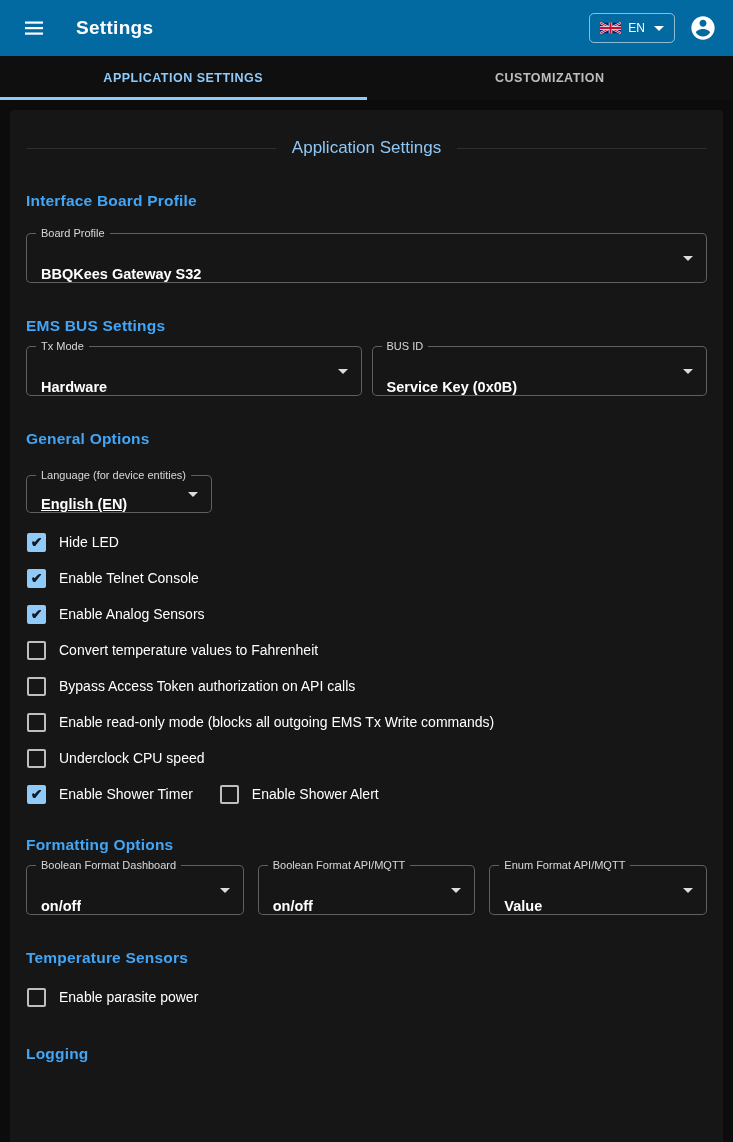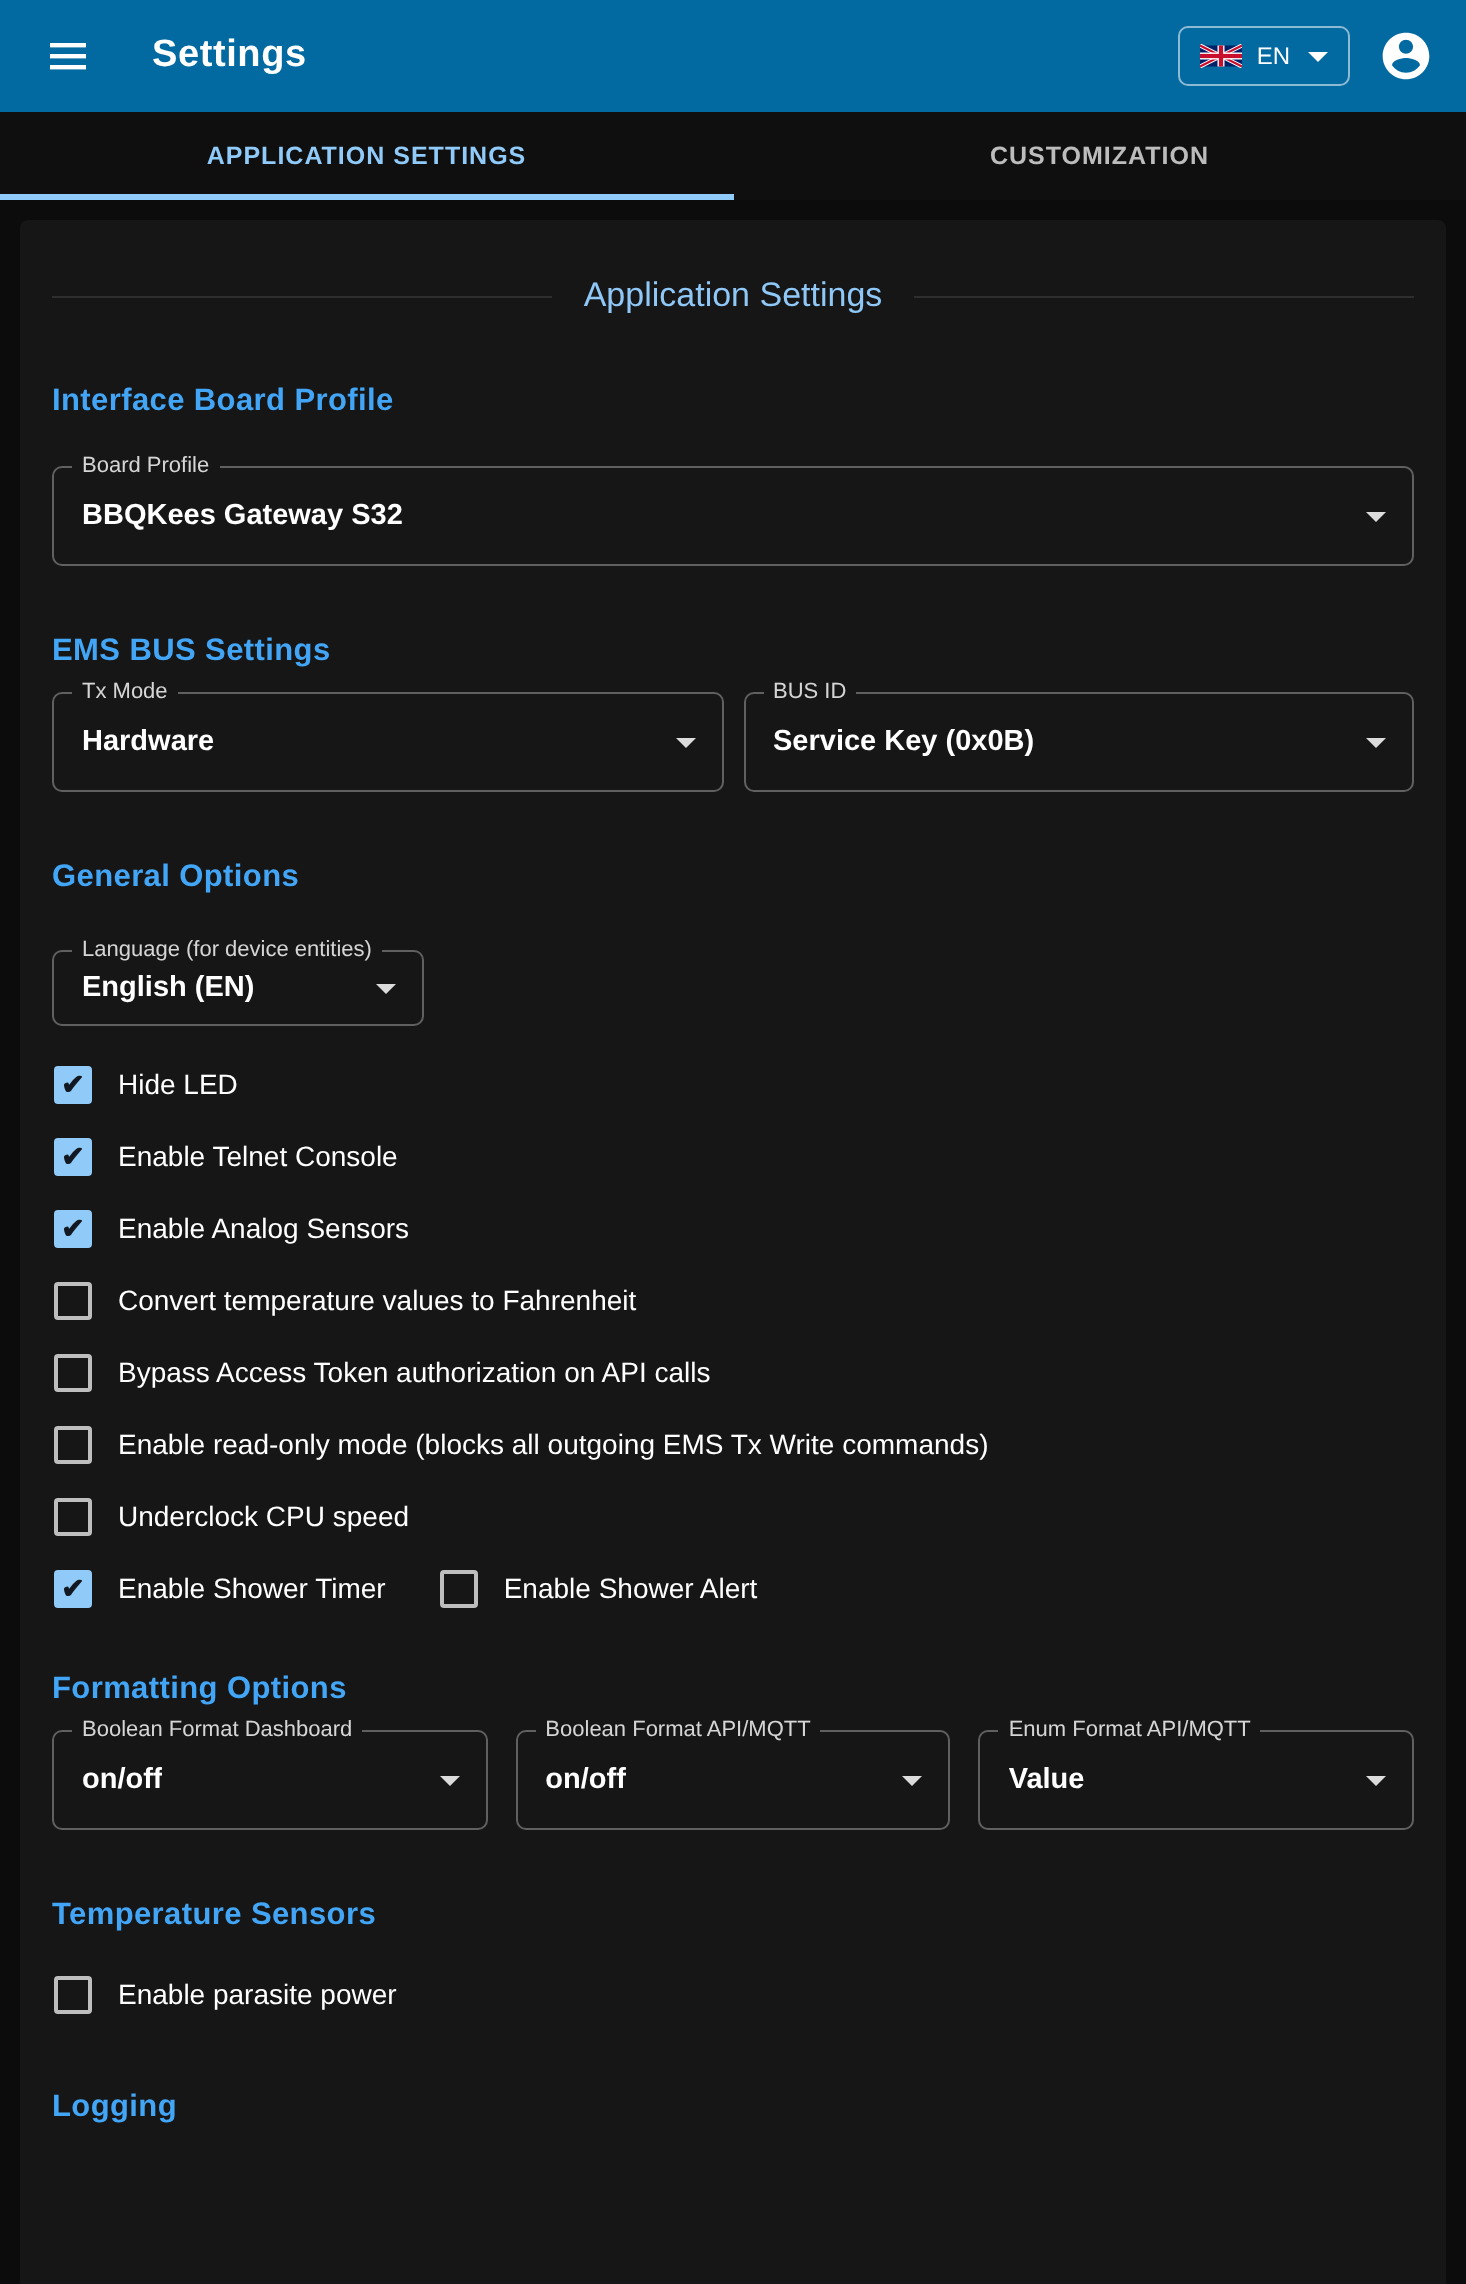--- a/index.html
+++ b/index.html
@@ -116,21 +116,21 @@
     color: #ff9800;
   }
 
   
   .select {
     position: relative;
     height: 50px;
     border: 1px solid rgba(255,255,255,0.32);
     border-radius: 5px;
     display: flex;
-    align-items: center;
+    align-items: flex-end;
     padding: 0 36px 0 14px;
     cursor: pointer;
     background: #161616;
   }
   .select.small { height: 38px; width: 186px; padding-right: 40px; }
   .sel-label {
     position: absolute;
     top: -7px; left: 9px;
     font-size: 11px;
     color: rgba(255,255,255,0.82);
@@ -152,21 +152,21 @@
     margin-top: -2px;
     width: 0; height: 0;
     border-left: 5px solid transparent;
     border-right: 5px solid transparent;
     border-top: 5px solid rgba(255,255,255,0.85);
   }
   .select-row { display: flex; gap: 10px; margin-top: 11px; }
   .select-row .select { flex: 1; }
   .select-row.triple { gap: 14px; }
   .select.full { margin-top: 23px; }
-  .select.small { margin-top: 27px; }
+  .select.small { margin-top: 27px; text-decoration: underline; }
 
   
   .checklist { margin-top: 11px; }
   .checkrow {
     display: flex;
     align-items: center;
     height: 36px;
     cursor: pointer;
   }
   .checkrow.solo { margin-top: 12px; text-align: center; }

